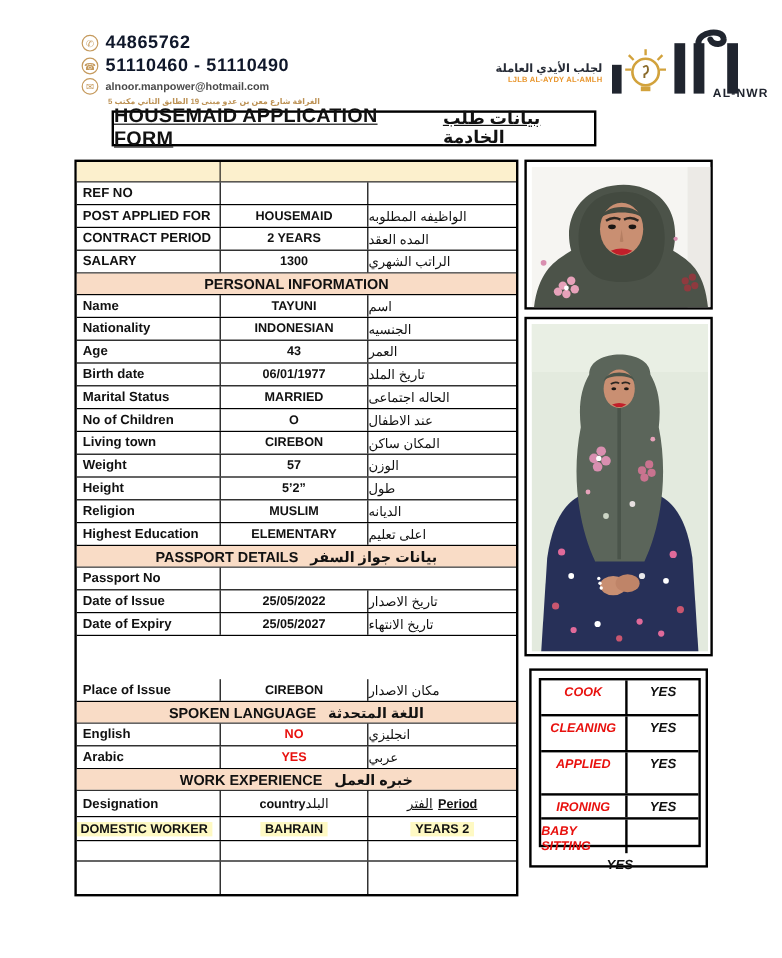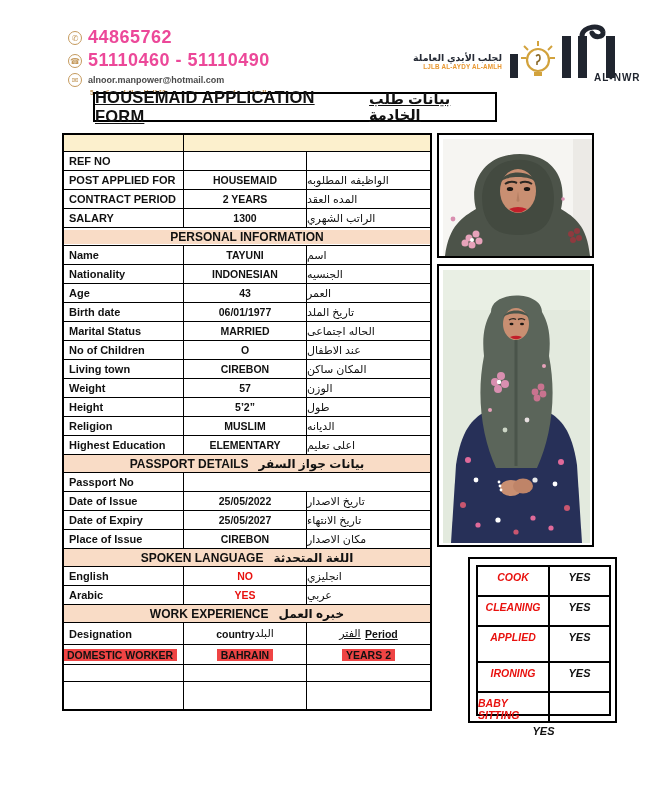--- a/index.html
+++ b/index.html
@@ -5,21 +5,21 @@
   html,body{margin:0;padding:0;background:#fff;}
   body{font-family:"Liberation Sans","DejaVu Sans",sans-serif;}
   #page{position:relative;width:652px;height:798px;background:#ffffff;overflow:hidden;}
 
   
   #contact{position:absolute;left:68px;top:27px;}
   .c-line{display:flex;align-items:center;gap:6px;margin-bottom:2px;}
   .c-icon{width:14px;height:14px;border:1.6px solid #c59a5d;border-radius:50%;
           color:#c59a5d;font-size:8px;line-height:14px;text-align:center;flex:0 0 auto;
           box-sizing:border-box;}
-  .c-big{font-size:18px;font-weight:bold;color:#ec4899;letter-spacing:.5px;}
+  .c-big{font-size:15px;font-weight:bold;color:#0f172a;letter-spacing:.5px;}
   .c-mail{font-size:9px;font-weight:bold;color:#4a4a4a;}
   .c-addr{font-size:6.5px;color:#bd9255;margin-left:22px;margin-top:1px;font-weight:bold;}
 
   
   #logo-wrap{position:absolute;left:406px;top:24px;width:240px;height:62px;}
   #logo-tagline{position:absolute;left:0;top:28px;width:96px;text-align:right;}
   .tag-ar{font-size:9.5px;font-weight:bold;color:#262b36;line-height:11px;}
   .tag-en{font-size:6.3px;font-weight:bold;color:#e8962e;letter-spacing:.2px;}
   #logo-mark{position:absolute;left:100px;top:0;}
 
@@ -41,31 +41,31 @@
   .col1{width:120px;}
   .col2{width:123px;justify-content:center;text-align:center;}
   .col3{width:123px;justify-content:flex-end;text-align:right;direction:rtl;}
   .lab{font-size:11px;font-weight:bold;color:#111;padding-left:5px;}
   .val{font-size:10.5px;font-weight:bold;color:#111;}
   .val.red{color:#e8110e;}
   .arb{font-size:11px;color:#111;padding-right:6px;}
   .sect{width:100%;justify-content:center;background:#f9dcc6;font-weight:bold;
         font-size:12px;color:#111;gap:10px;}
   .creamcell{background:#fcf0cd;}
-  .hl{background:#ef4444;padding:0 4px;}
+  .hl{background:#fef9c3;padding:0 4px;}
   .we-und{text-decoration:underline;}
 
   
   .photo-box{position:absolute;border:2px solid #000;background:#fff;box-sizing:border-box;padding:4px;}
   #photo-top{left:437px;top:133px;width:157px;height:125px;}
   #photo-bottom{left:437px;top:264px;width:157px;height:283px;}
   .photo-box svg{display:block;}
 
   
-  #skills-outer{position:absolute;left:468px;top:557px;width:149px;height:166px;
+  #skills-outer{position:absolute;left:441px;top:557px;width:149px;height:166px;
                 border:2px solid #000;box-sizing:border-box;background:#fff;}
   #skills-table{position:absolute;left:6px;top:6px;width:135px;border:2px solid #000;
                 box-sizing:border-box;}
   .s-row{display:flex;box-sizing:border-box;border-bottom:2px solid #000;}
   .s-row:last-child{border-bottom:none;flex-direction:column;}
   .s-name{width:72px;border-right:2px solid #000;box-sizing:border-box;
           font-size:10.5px;font-weight:bold;font-style:italic;color:#e8110e;
           display:flex;justify-content:center;padding-top:4px;}
   .s-val{flex:1;font-size:11px;font-weight:bold;font-style:italic;color:#111;
          display:flex;justify-content:center;padding-top:4px;}
@@ -164,21 +164,21 @@
         <div class="f-cell col1">
           <span class="lab">SALARY</span>
         </div>
         <div class="f-cell col2">
           <span class="val">1300</span>
         </div>
         <div class="f-cell col3">
           <span class="arb">الراتب الشهري</span>
         </div>
       </div>
-      <div class="f-row" style="height: 18px; align-items: center;">
+      <div class="f-row" style="height: 18px;">
         <div class="f-cell sect">
           <span>PERSONAL INFORMATION</span>
         </div>
       </div>
       <div class="f-row" style="height: 19px;">
         <div class="f-cell col1">
           <span class="lab">Name</span>
         </div>
         <div class="f-cell col2">
           <span class="val">TAYUNI</span>
@@ -324,21 +324,21 @@
         <div class="f-cell col1">
           <span class="lab">Date of Expiry</span>
         </div>
         <div class="f-cell col2">
           <span class="val">25/05/2027</span>
         </div>
         <div class="f-cell col3">
           <span class="arb">تاريخ الانتهاء</span>
         </div>
       </div>
-      <div class="f-row" style="height: 19px;">
+      <div class="f-row" style="height: 19px; margin-top: 36px;">
         <div class="f-cell col1">
           <span class="lab">Place of Issue</span>
         </div>
         <div class="f-cell col2">
           <span class="val">CIREBON</span>
         </div>
         <div class="f-cell col3">
           <span class="arb">مكان الاصدار</span>
         </div>
       </div>
@@ -515,21 +515,21 @@
           <div class="s-val">YES</div>
         </div>
         <div class="s-row" style="height: 30px;">
           <div class="s-name">CLEANING</div>
           <div class="s-val">YES</div>
         </div>
         <div class="s-row" style="height: 36px;">
           <div class="s-name">APPLIED</div>
           <div class="s-val">YES</div>
         </div>
-        <div class="s-row" style="height: 30px;">
+        <div class="s-row" style="height: 20px;">
           <div class="s-name">IRONING</div>
           <div class="s-val">YES</div>
         </div>
         <div class="s-row" style="height: 21px;">
           <div class="s-name">BABY SITTING</div>
           <div class="s-val">YES</div>
         </div>
       </div>
   </div>
 

